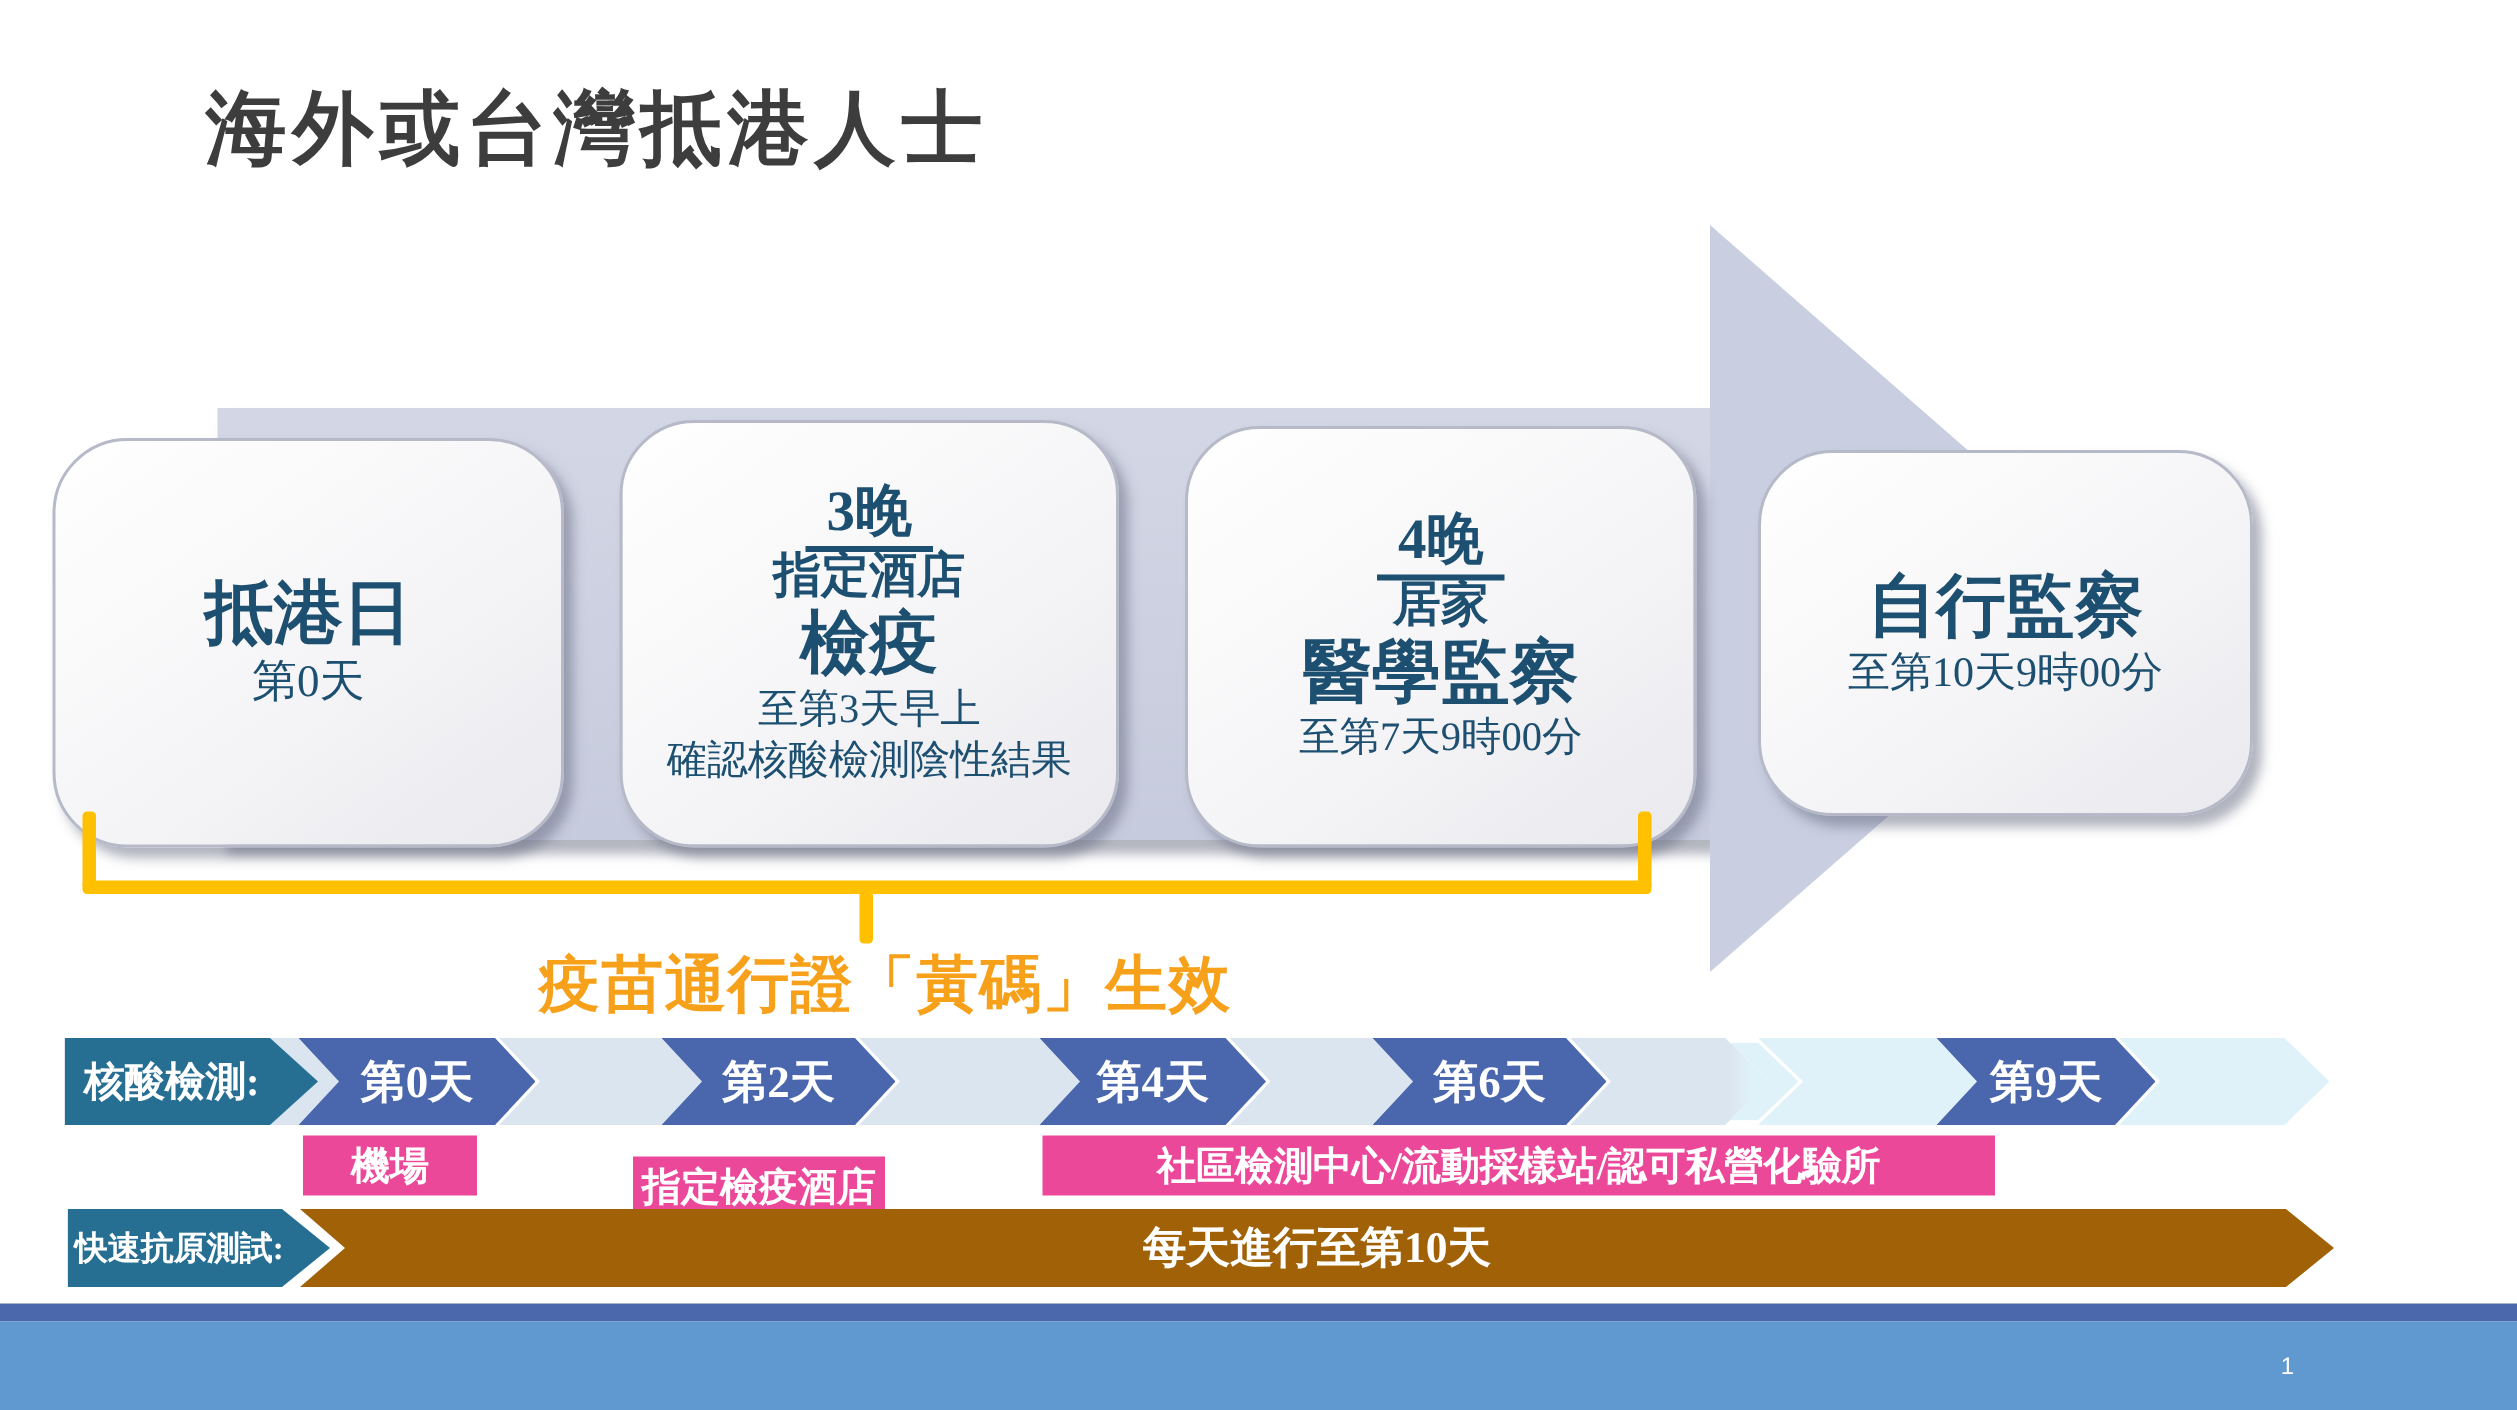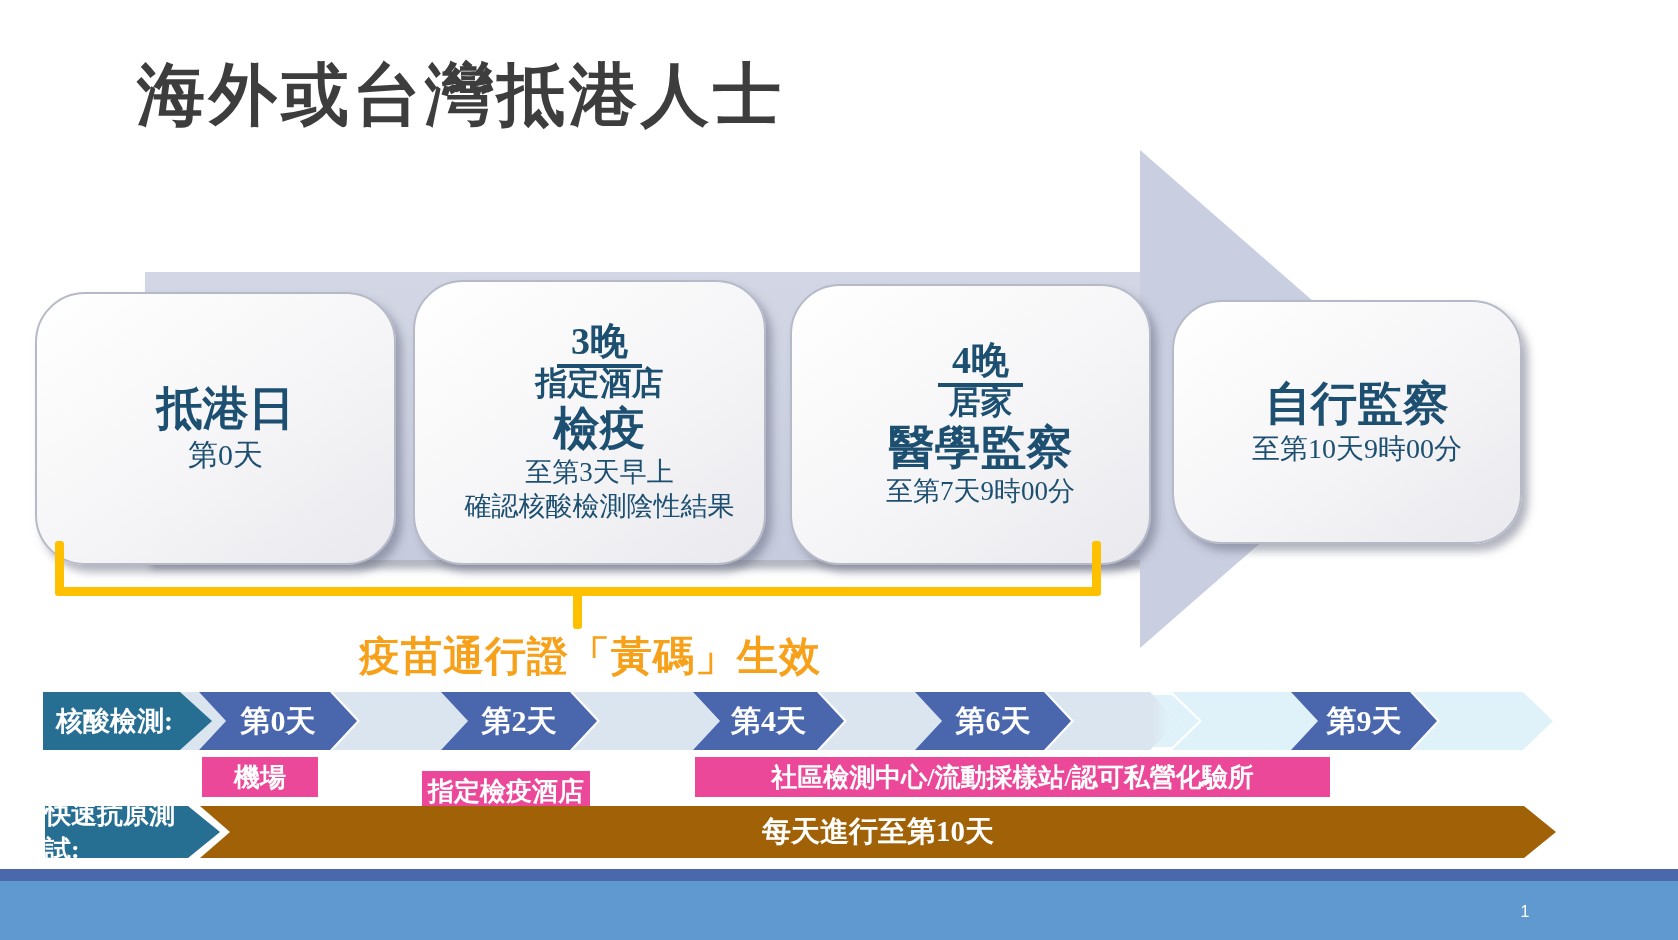--- a/index.html
+++ b/index.html
@@ -3,21 +3,21 @@
 <meta charset="utf-8">
 <style>
   html,body{margin:0;padding:0;background:#ffffff;}
   .canvas{
     position:relative;width:1678px;height:940px;overflow:hidden;background:#ffffff;
     font-family:"Liberation Serif","DejaVu Serif",serif;
   }
   
   .title{
     position:absolute;left:137px;top:50px;width:1100px;
-    font-size:68px;font-weight:bold;color:#3d3d3d;letter-spacing:4px;
+    font-size:54px;font-weight:bold;color:#3d3d3d;letter-spacing:4px;
   }
   .subtitle{
     position:absolute;left:139px;top:138px;width:900px;
     font-size:37px;font-weight:bold;color:#2a77a0;letter-spacing:2px;
   }
   
   .band{
     position:absolute;left:145px;top:272px;width:995px;height:288px;
     background:linear-gradient(180deg,#d3d7e5 0%,#c6cbdd 100%);
     box-shadow:6px 9px 7px rgba(105,110,130,.5);
@@ -28,21 +28,21 @@
     clip-path:polygon(0 0,100% 50%,0 100%);
     filter:drop-shadow(5px 7px 5px rgba(110,115,135,.5));
   }
   
   .fbox{
     position:absolute;border-radius:50px;
     background:linear-gradient(145deg,#ffffff 0%,#f5f5f7 55%,#e9e9ee 100%);
     border:2px solid #b6bac8;
     box-shadow:6px 7px 8px rgba(100,104,125,.5);
     display:flex;flex-direction:column;align-items:center;justify-content:center;
-    color:#1d4f71;text-align:center;padding-left:20px;
+    color:#1d4f71;text-align:center;
   }
   .fbox .h1{font-size:46px;font-weight:bold;line-height:1.15;}
   .fbox .h2{font-size:38px;font-weight:bold;line-height:1.1;}
   .fbox .mid{font-size:32px;font-weight:bold;line-height:1.25;}
   .fbox .small{font-size:27px;line-height:1.25;}
   .fbox .underlined{border-bottom:4px solid #1d4f71;padding:0 14px 2px 14px;}
   #box1{left:35px;top:292px;width:337px;height:269px;}
   #box2{left:413px;top:280px;width:329px;height:281px;}
   #box3{left:790px;top:284px;width:337px;height:277px;}
   #box4{left:1172px;top:300px;width:326px;height:240px;}
@@ -192,21 +192,21 @@
     <div class="inner"></div>
     <div class="rowtxt">第9天</div>
   </div>
 
   <div class="loc" id="loc-airport">機場</div>
   <div class="loc" id="loc-hotel">指定檢疫酒店</div>
   <div class="loc" id="loc-community">社區檢測中心/流動採樣站/認可私營化驗所</div>
 
   <div class="pent" id="rat-label">
     <div class="fill"></div>
-    <div class="rowtxt" style="font-size:26px;">快速抗原測試:</div>
+    <div class="rowtxt" style="font-size:22px;">快速抗原測試:</div>
   </div>
   <div class="rat-arrow">
     <span>每天進行至第10天</span>
   </div>
 
   <div class="footer-strip"></div>
   <div class="footer-area"></div>
   <div class="page-num">1</div>
 
 </div>

